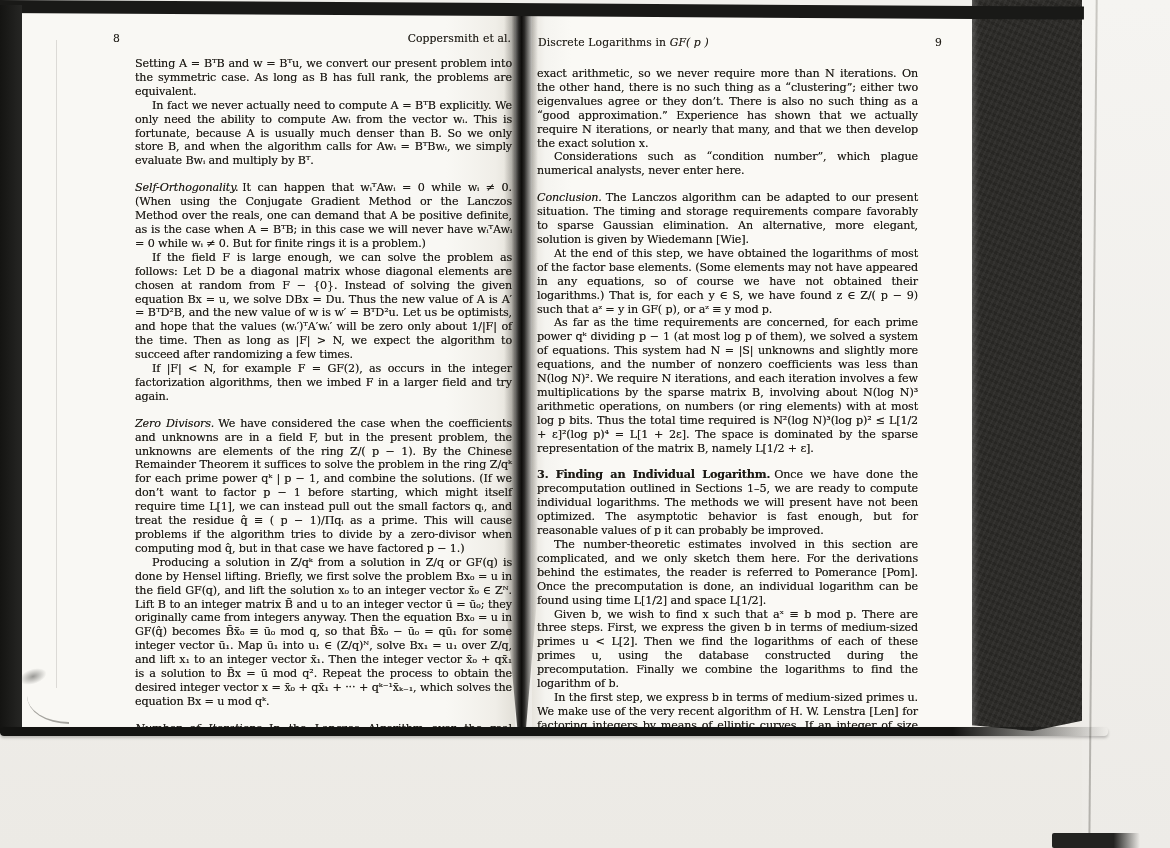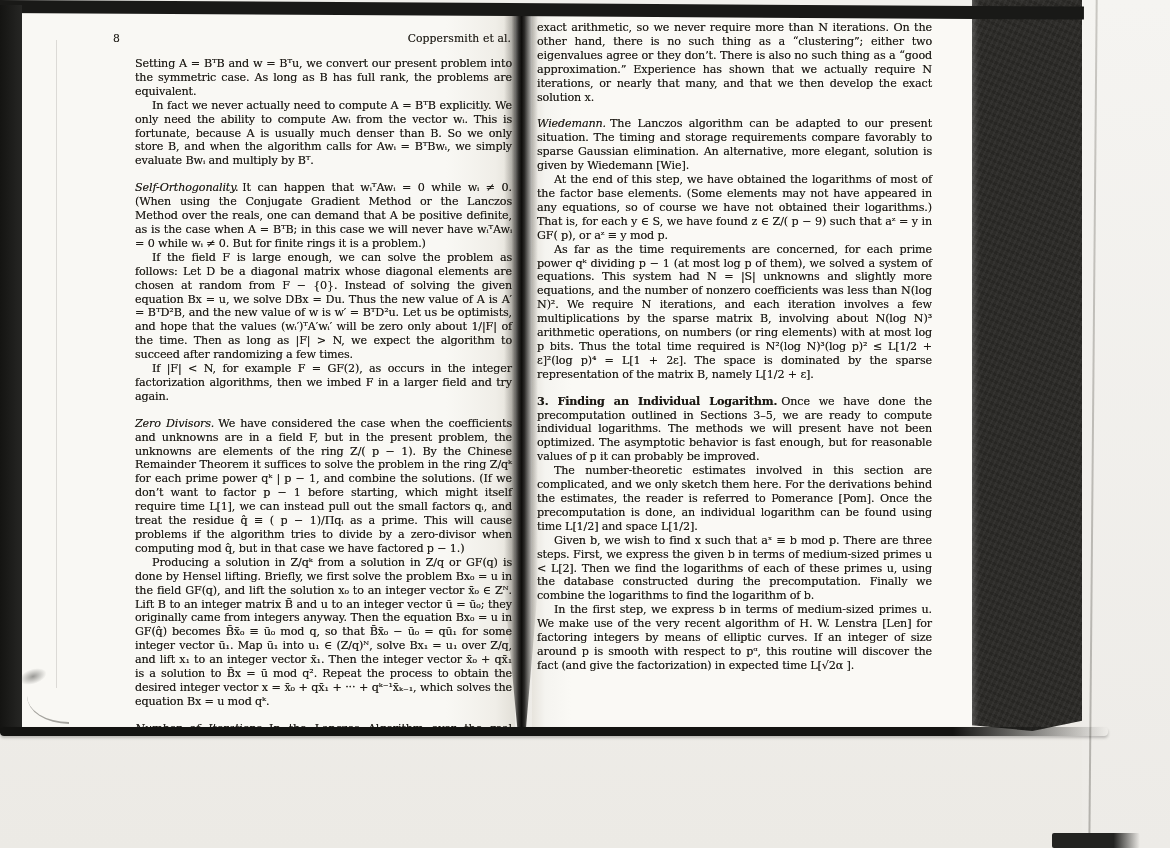--- a/index.html
+++ b/index.html
@@ -43,21 +43,21 @@
         border-bottom:2px solid rgba(60,58,52,.45);border-radius:0 0 0 100%;}
   
   .pg-head{display:flex;justify-content:space-between;align-items:baseline;
            font-size:10.8px;color:#221f19;letter-spacing:.1px;
            text-shadow:0 0 .3px rgba(30,27,22,.5);}
   .page-left .pg-head{margin-top:21px;padding-left:91px;padding-right:4px;}
   .page-right .pg-head{margin-top:25px;padding-left:6px;padding-right:30px;}
   .body{font-size:11.2px;line-height:13.9px;letter-spacing:-0.15px;color:#1d1a15;
         text-align:justify;text-shadow:0 0 .35px rgba(29,26,21,.6);}
   .page-left .body{margin-top:12px;padding-left:113px;padding-right:3px;}
-  .page-right .body{margin-top:10px;padding-left:5px;padding-right:40px;}
+  .page-right .body{margin-top:18px;padding-left:5px;padding-right:54px;}
   .body p{margin:0;}
   p.indent{text-indent:17px;}
   p.sect{margin-top:13px;}
   .lead{font-style:italic;margin-right:4px;}
   .lead-bold{font-weight:bold;font-style:normal;margin-right:4px;}
   .ital{font-style:italic;}
 </style>
 </head>
 <body>
 
@@ -74,26 +74,31 @@
       <p class="sect"><span class="lead">Self-Orthogonality.</span><span>It can happen that wᵢᵀAwᵢ = 0 while wᵢ ≠ 0. (When using the Conjugate Gradient Method or the Lanczos Method over the reals, one can demand that A be positive definite, as is the case when A = BᵀB; in this case we will never have wᵢᵀAwᵢ = 0 while wᵢ ≠ 0. But for finite rings it is a problem.)</span></p>
       <p class="indent">If the field F is large enough, we can solve the problem as follows: Let D be a diagonal matrix whose diagonal elements are chosen at random from F − {0}. Instead of solving the given equation Bx = u, we solve DBx = Du. Thus the new value of A is A′ = BᵀD²B, and the new value of w is w′ = BᵀD²u. Let us be optimists, and hope that the values (wᵢ′)ᵀA′wᵢ′ will be zero only about 1/|F| of the time. Then as long as |F| &gt; N, we expect the algorithm to succeed after randomizing a few times.</p>
       <p class="indent">If |F| &lt; N, for example F = GF(2), as occurs in the integer factorization algorithms, then we imbed F in a larger field and try again.</p>
       <p class="sect"><span class="lead">Zero Divisors.</span><span>We have considered the case when the coefficients and unknowns are in a field F, but in the present problem, the unknowns are elements of the ring Z/( p − 1). By the Chinese Remainder Theorem it suffices to solve the problem in the ring Z/qᵏ for each prime power qᵏ | p − 1, and combine the solutions. (If we don’t want to factor p − 1 before starting, which might itself require time L[1], we can instead pull out the small factors qᵢ, and treat the residue q̂ ≡ ( p − 1)/Πqᵢ as a prime. This will cause problems if the algorithm tries to divide by a zero-divisor when computing mod q̂, but in that case we have factored p − 1.)</span></p>
       <p class="indent">Producing a solution in Z/qᵏ from a solution in Z/q or GF(q) is done by Hensel lifting. Briefly, we first solve the problem Bx₀ = u in the field GF(q), and lift the solution x₀ to an integer vector x̄₀ ∈ Zᴺ. Lift B to an integer matrix B̄ and u to an integer vector ū = ū₀; they originally came from integers anyway. Then the equation Bx₀ = u in GF(q̂) becomes B̄x̄₀ ≡ ū₀ mod q, so that B̄x̄₀ − ū₀ = qū₁ for some integer vector ū₁. Map ū₁ into u₁ ∈ (Z/q)ᴺ, solve Bx₁ = u₁ over Z/q, and lift x₁ to an integer vector x̄₁. Then the integer vector x̄₀ + qx̄₁ is a solution to B̄x = ū mod q². Repeat the process to obtain the desired integer vector x = x̄₀ + qx̄₁ + ··· + qᵏ⁻¹x̄ₖ₋₁, which solves the equation Bx = u mod qᵏ.</p>
       <p class="sect"><span class="lead">Number of Iterations.</span><span>In the Lanczos Algorithm over the real numbers, the number of iterations (values of i) depends on several circumstances. If the eigenvalues fall into a few clusters, then a few iterations will suffice to give a good approximation to the answer. If the eigenvalues are more evenly spread out, one may need N iterations. In the presence of inexact arithmetic, one may need even more than N iterations to insure a good answer (|Bx − u| small). Here we have</span></p>
     </div>
   </div>
 
   <div class="page page-right">
+    <div class="pg-head">
+      <span><span>Discrete Logarithms in </span><span class="ital">GF( p )</span></span>
+      <span>9</span>
+    </div>
     <div class="body">
       <p>exact arithmetic, so we never require more than N iterations. On the other hand, there is no such thing as a “clustering”; either two eigenvalues agree or they don’t. There is also no such thing as a “good approximation.” Experience has shown that we actually require N iterations, or nearly that many, and that we then develop the exact solution x.</p>
-      <p class="sect"><span class="lead">Wiedemann.</span><span>The Lanczos algorithm can be adapted to our present situation. The timing and storage requirements compare favorably to sparse Gaussian elimination. An alternative, more elegant, solution is given by Wiedemann [Wie].</span></p>
+      <p class="indent">Considerations such as “condition number”, which plague numerical analysts, never enter here.</p>
+      <p class="sect"><span class="lead">Conclusion.</span><span>The Lanczos algorithm can be adapted to our present situation. The timing and storage requirements compare favorably to sparse Gaussian elimination. An alternative, more elegant, solution is given by Wiedemann [Wie].</span></p>
       <p class="indent">At the end of this step, we have obtained the logarithms of most of the factor base elements. (Some elements may not have appeared in any equations, so of course we have not obtained their logarithms.) That is, for each y ∈ S, we have found z ∈ Z/( p − 9) such that aᶻ = y in GF( p), or aᶻ ≡ y mod p.</p>
       <p class="indent">As far as the time requirements are concerned, for each prime power qᵏ dividing p − 1 (at most log p of them), we solved a system of equations. This system had N = |S| unknowns and slightly more equations, and the number of nonzero coefficients was less than N(log N)². We require N iterations, and each iteration involves a few multiplications by the sparse matrix B, involving about N(log N)³ arithmetic operations, on numbers (or ring elements) with at most log p bits. Thus the total time required is N²(log N)³(log p)² ≤ L[1/2 + ε]²(log p)⁴ = L[1 + 2ε]. The space is dominated by the sparse representation of the matrix B, namely L[1/2 + ε].</p>
-      <p class="sect"><span class="lead-bold">3. Finding an Individual Logarithm.</span><span>Once we have done the precomputation outlined in Sections 3–5, we are ready to compute individual logarithms. The methods we will present have not been optimized. The asymptotic behavior is fast enough, but for reasonable values of p it can probably be improved.</span></p>
+      <p class="sect"><span class="lead-bold">3. Finding an Individual Logarithm.</span><span>Once we have done the precomputation outlined in Sections 1–5, we are ready to compute individual logarithms. The methods we will present have not been optimized. The asymptotic behavior is fast enough, but for reasonable values of p it can probably be improved.</span></p>
       <p class="indent">The number-theoretic estimates involved in this section are complicated, and we only sketch them here. For the derivations behind the estimates, the reader is referred to Pomerance [Pom]. Once the precomputation is done, an individual logarithm can be found using time L[1/2] and space L[1/2].</p>
       <p class="indent">Given b, we wish to find x such that aˣ ≡ b mod p. There are three steps. First, we express the given b in terms of medium-sized primes u &lt; L[2]. Then we find the logarithms of each of these primes u, using the database constructed during the precomputation. Finally we combine the logarithms to find the logarithm of b.</p>
       <p class="indent">In the first step, we express b in terms of medium-sized primes u. We make use of the very recent algorithm of H. W. Lenstra [Len] for factoring integers by means of elliptic curves. If an integer of size around p is smooth with respect to pᵅ, this routine will discover the fact (and give the factorization) in expected time L[√2α ].</p>
 
     </div>
   </div>
 
   <div class="gutter"></div>
   <div class="right-band"></div>
   <div class="right-margin">

